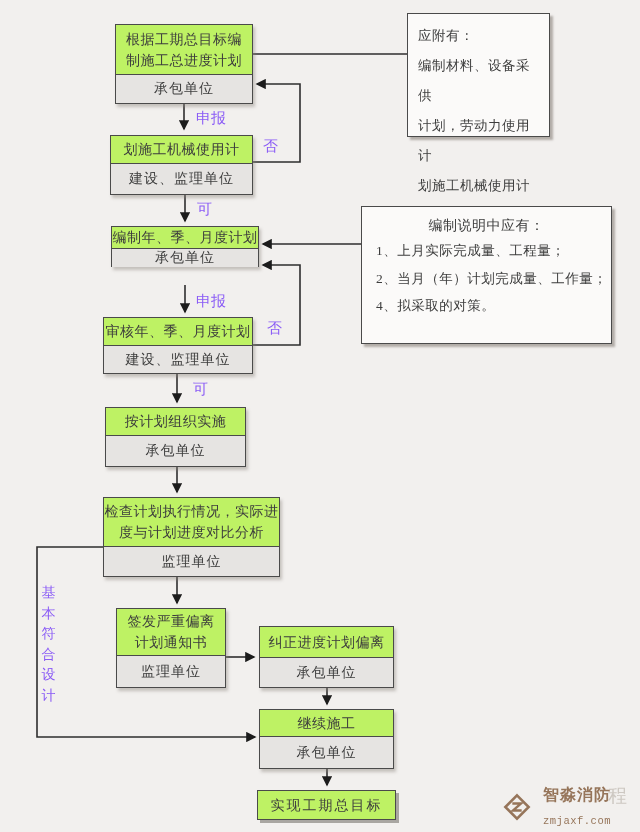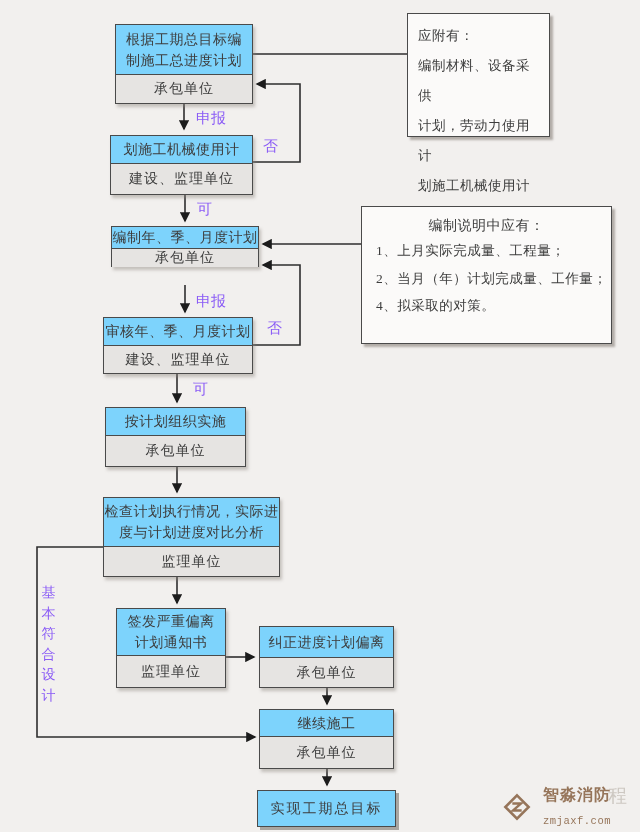--- a/index.html
+++ b/index.html
@@ -5,21 +5,21 @@
   html,body{margin:0;padding:0;}
   .canvas{
     position:relative; width:640px; height:832px;
     background:#f2f0ee;
     font-family:"Liberation Serif","DejaVu Serif",serif;
     color:#3d3d3d; overflow:hidden;
   }
   svg.edges{position:absolute; left:0; top:0; pointer-events:none;}
   .node{
     position:absolute; box-sizing:border-box;
-    border:1.5px solid #4a4a4a; background:#7dd3fc;
+    border:1.5px solid #4a4a4a; background:#bef264;
     box-shadow:2px 3px 3px rgba(140,134,127,0.45);
     display:flex; flex-direction:column;
   }
   .node-action{
     flex:1; display:flex; align-items:center; justify-content:center;
     white-space:pre-line; text-align:center;
     font-size:14px; letter-spacing:0.5px; line-height:21px;
   }
   .node-unit{
     display:flex; align-items:center; justify-content:center;
@@ -137,21 +137,21 @@
   <div class="node" style="left:259px; top:626px; width:135px; height:62px;">
     <div class="node-action">纠正进度计划偏离</div>
     <div class="node-unit" style="height:29px;">承包单位</div>
   </div>
 
   <div class="node" style="left:259px; top:709px; width:135px; height:60px;">
     <div class="node-action">继续施工</div>
     <div class="node-unit" style="height:31px;">承包单位</div>
   </div>
 
-  <div class="node" style="left:257px; top:790px; width:139px; height:37px; box-shadow:3px 3px 0 rgba(110,105,98,0.55);">
+  <div class="node" style="left:257px; top:790px; width:139px; height:30px; box-shadow:3px 3px 0 rgba(110,105,98,0.55);">
     <div class="node-action" style="letter-spacing:2px;">实现工期总目标</div>
   </div>
 
   <div class="note" style="left:407px; top:13px; width:143px; height:124px;">
     <div class="note-attachment-text">应附有：
 编制材料、设备采供
 计划，劳动力使用计
 划施工机械使用计
 划</div>
   </div>

